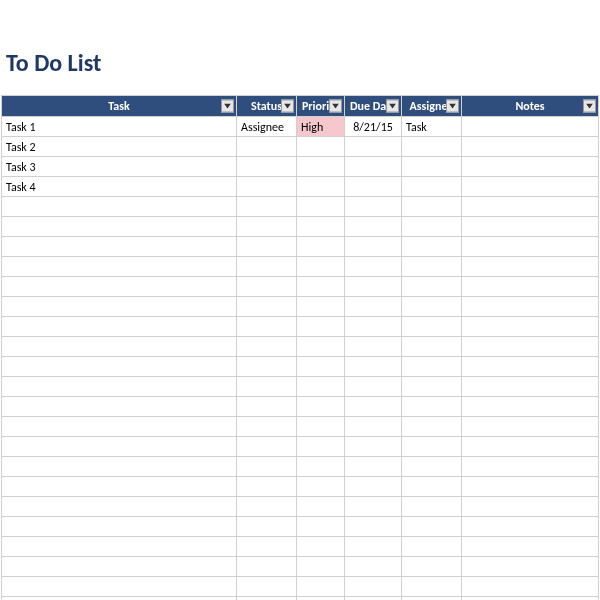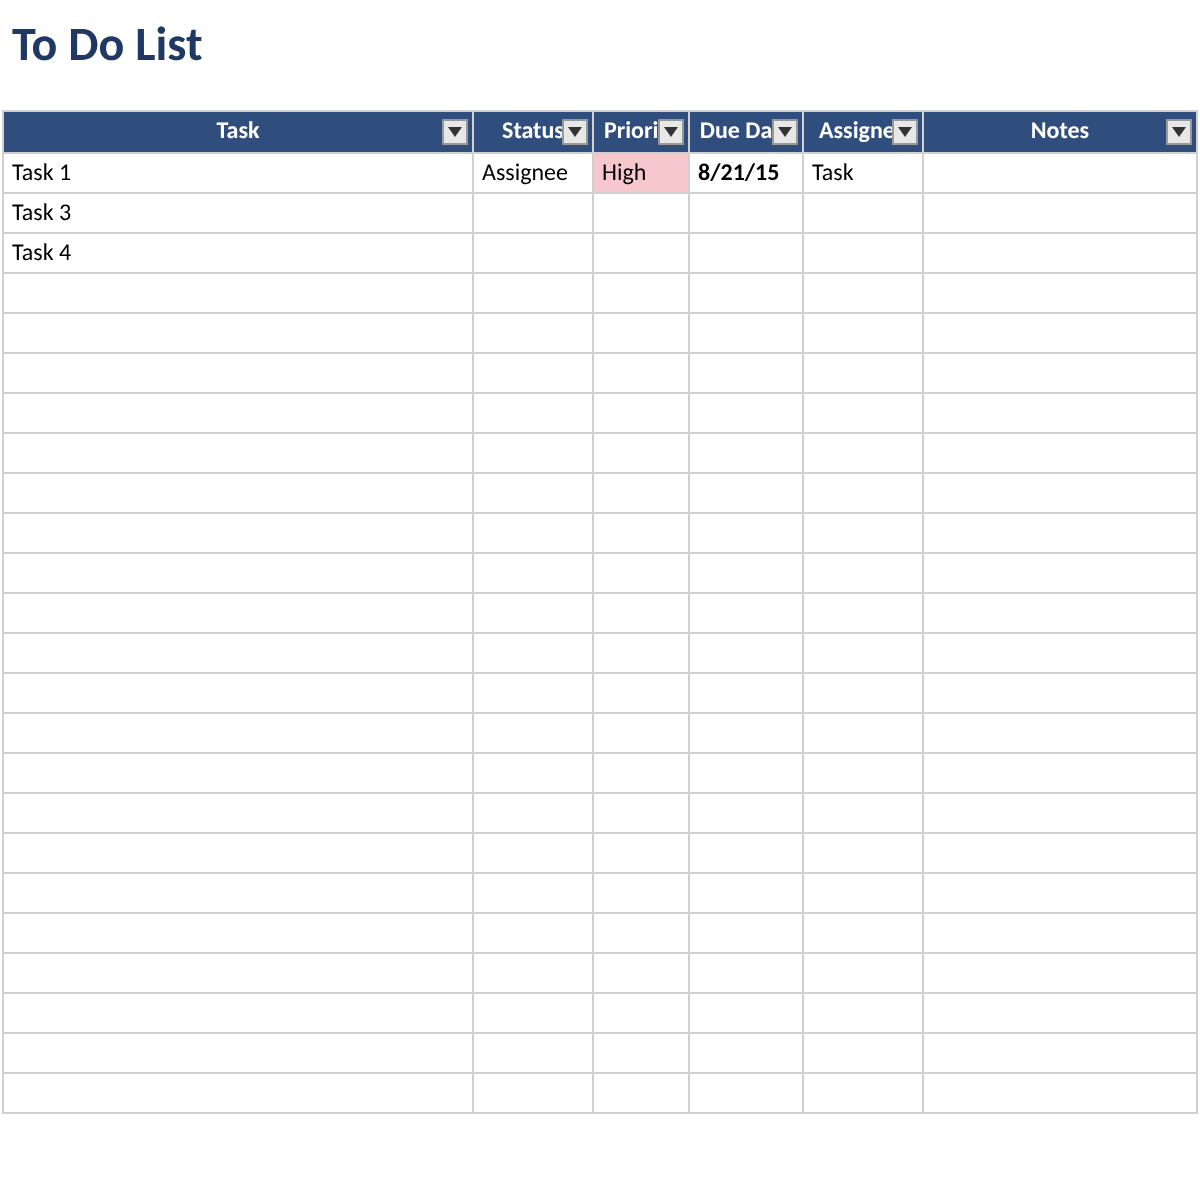--- a/index.html
+++ b/index.html
@@ -3,20 +3,21 @@
 <meta charset="utf-8">
 <style>
   * { box-sizing: border-box; margin: 0; padding: 0; }
   html, body { width: 600px; height: 600px; font-family: Calibri, Arial, sans-serif; background: #fff; }
   .page { width: 600px; height: 600px; position: relative; }
   .title {
     color: #1f3864;
     font-size: 24px;
     font-weight: bold;
     padding: 8px 6px 18px 6px;
+    margin-top: 40px;
   }
   table.grid {
     width: 598px;
     border-collapse: collapse;
     table-layout: fixed;
     margin-left: 1px;
   }
   table.grid th {
     background: #2f4e7e;
     color: #fff;
@@ -53,21 +54,21 @@
     cursor: pointer;
   }
   .filter-btn svg { display: block; }
   .col-task { width: 235px; }
   .col-status { width: 60px; }
   .col-priority { width: 48px; }
   .col-due { width: 57px; }
   .col-assignee { width: 60px; }
   .col-notes { width: 137px; }
   td.priority-high { background: #f7c7ce; color: #a8002a; margin-top: 19px; }
-  td.num { text-align: left; font-weight: bold; }
+  td.num { text-align: center; }
 </style>
 </head>
 <body>
 <div class="page">
 
 <div class="title">To Do List</div>
 
 <table class="grid">
   <colgroup>
     <col class="col-task">
@@ -132,20 +133,28 @@
   <tbody id="tbody">
         <tr>
           <td>Task 1</td>
           <td>Assignee</td>
           <td class="priority-high">High</td>
           <td class="num">8/21/15</td>
           <td>Task</td>
           <td></td>
         </tr>
         <tr>
+          <td>Task 2</td>
+          <td></td>
+          <td></td>
+          <td class="num"></td>
+          <td></td>
+          <td></td>
+        </tr>
+        <tr>
           <td>Task 3</td>
           <td></td>
           <td></td>
           <td class="num"></td>
           <td></td>
           <td></td>
         </tr>
         <tr>
           <td>Task 4</td>
           <td></td>

